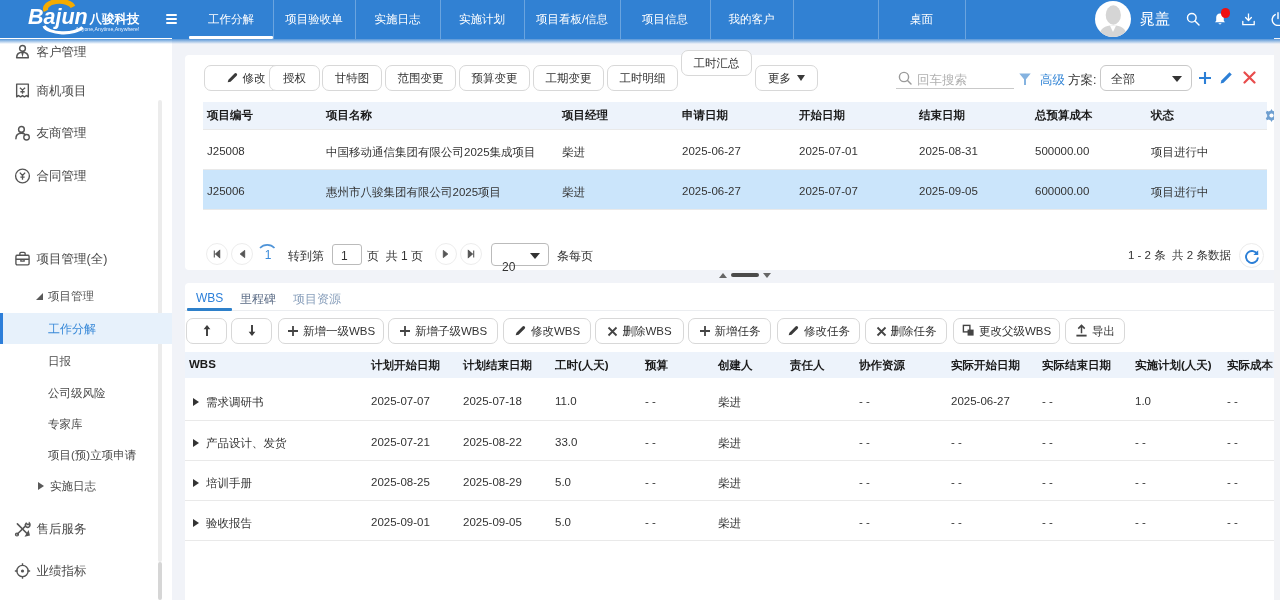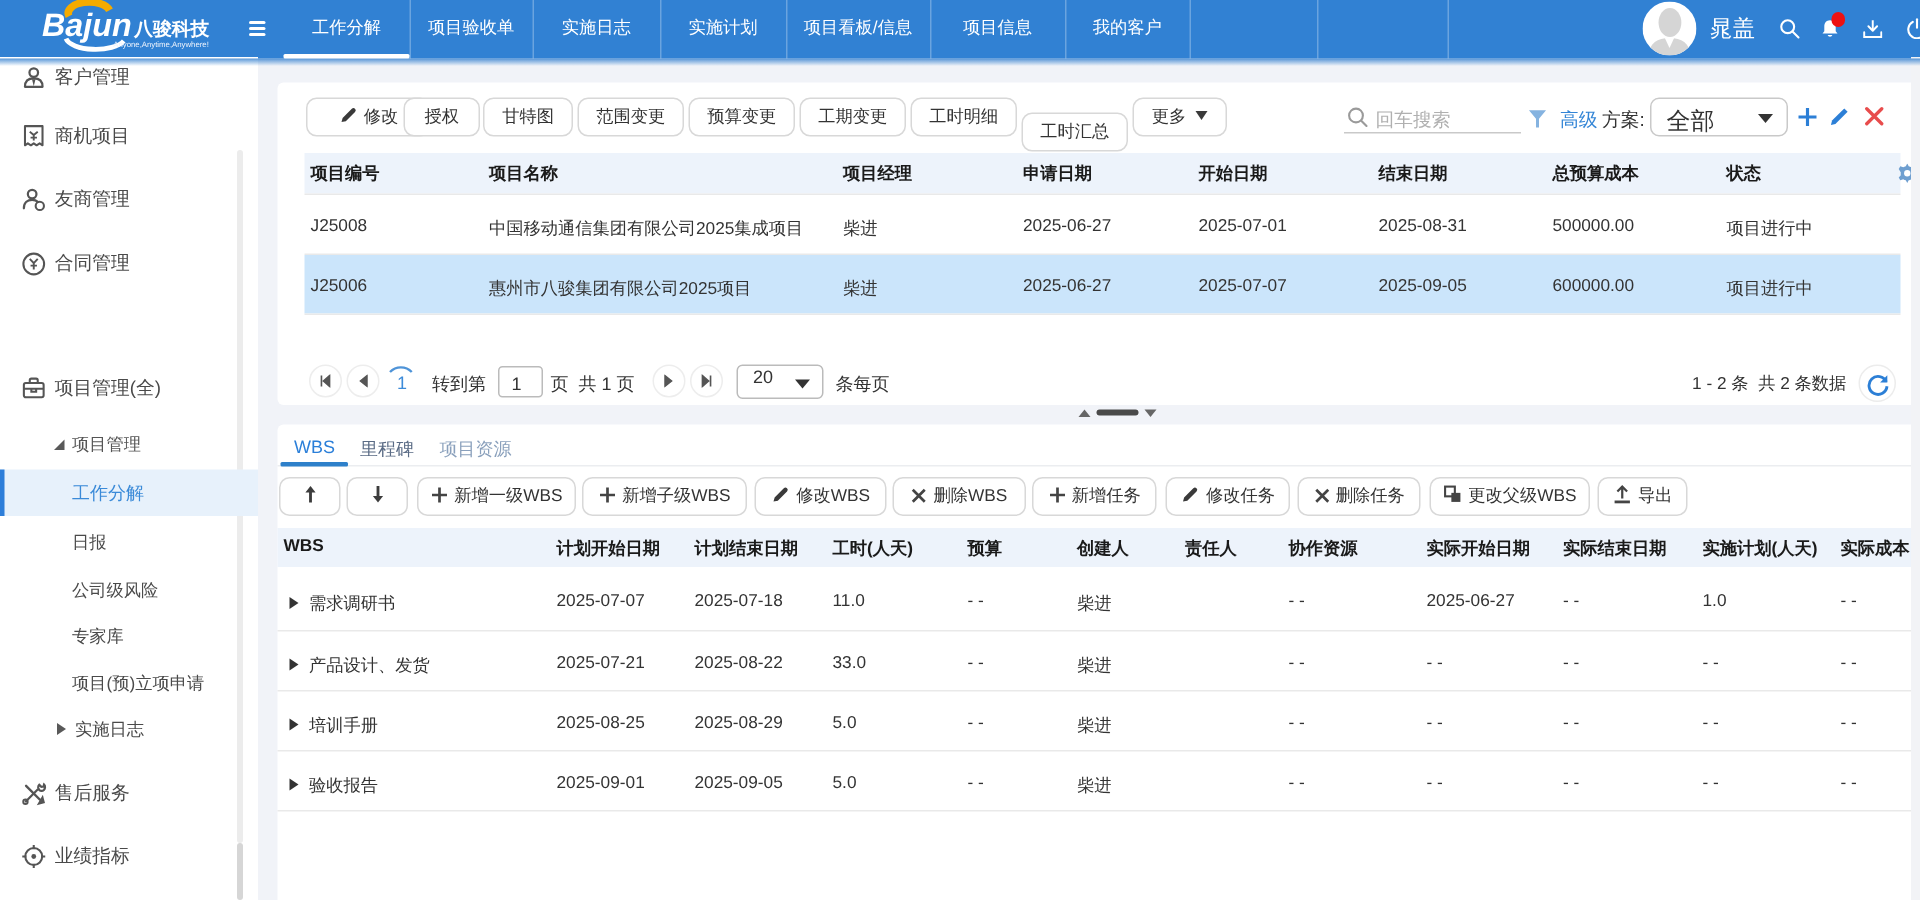--- a/index.html
+++ b/index.html
@@ -84,20 +84,21 @@
       <div></div>
       <div></div>
     </div>
   <div class="navitem" style="left:189px;width:84px;">工作分解</div>
   <div class="navitem" style="left:273px;width:82px;">项目验收单</div>
   <div class="navitem" style="left:355px;width:85px;">实施日志</div>
   <div class="navitem" style="left:440px;width:84px;">实施计划</div>
   <div class="navitem" style="left:524px;width:96px;">项目看板/信息</div>
   <div class="navitem" style="left:620px;width:90px;">项目信息</div>
   <div class="navitem" style="left:710px;width:83px;">我的客户</div>
+  <div class="navitem" style="left:878px;width:87px;">桌面</div>
   <div class="navsep" style="left:273px"></div>
   <div class="navsep" style="left:355px"></div>
   <div class="navsep" style="left:440px"></div>
   <div class="navsep" style="left:524px"></div>
   <div class="navsep" style="left:620px"></div>
   <div class="navsep" style="left:710px"></div>
   <div class="navsep" style="left:793px"></div>
   <div class="navsep" style="left:878px"></div>
   <div class="navsep" style="left:965px"></div>
   <div id="nav-underline"></div>
@@ -215,37 +216,37 @@
   <div class="btn" style="left:204px;top:65px;width:83px;">
     <svg width="13" height="13" viewBox="0 0 14 14">
         <path d="M1.8 12.2 L2.6 9.3 L9.2 2.7 A1.6 1.6 0 0 1 11.5 5 L4.9 11.6 Z" fill="#3a3a3a"></path>
       </svg>修改</div>
   <div class="btn" style="left:269px;top:65px;width:51px;">授权</div>
   <div class="btn" style="left:322px;top:65px;width:60px;">甘特图</div>
   <div class="btn" style="left:385px;top:65px;width:71px;">范围变更</div>
   <div class="btn" style="left:459px;top:65px;width:71px;">预算变更</div>
   <div class="btn" style="left:533px;top:65px;width:71px;">工期变更</div>
   <div class="btn" style="left:607px;top:65px;width:71px;">工时明细</div>
-  <div class="btn" style="left:681px;top:75px;width:71px;">工时汇总</div>
+  <div class="btn" style="left:681px;top:50px;width:71px;">工时汇总</div>
   <div class="btn" style="left:755px;top:65px;width:63px;">更多 <span style="display:inline-block;width:0;height:0;border-top:6px solid #3a3a3a;border-left:4px solid transparent;border-right:4px solid transparent;vertical-align:1px;margin-left:3px;"></span></div>
 
   <svg class="abs" style="left:897px;top:70px" width="16" height="16" viewBox="0 0 16 16">
     <circle cx="7" cy="7" r="4.6" fill="none" stroke="#9a9a9a" stroke-width="1.4"></circle>
     <line x1="10.5" y1="10.5" x2="14" y2="14" stroke="#9a9a9a" stroke-width="1.4" stroke-linecap="round"></line>
   </svg>
   <div class="abs" style="left:917px;top:72px;font-size:12.5px;color:#b0b0b0;">回车搜索</div>
   <div class="abs" style="left:896px;top:88px;width:118px;height:1px;background:#c9c9c9;"></div>
 
   <svg class="abs" style="left:1019px;top:73px" width="12" height="13" viewBox="0 0 12 13">
     <path d="M0.3 0.5 L11.7 0.5 L7 6.2 L7 12 L5 12 L5 6.2 Z" fill="#85b3e0"></path>
   </svg>
   <div class="abs" style="left:1040px;top:72px;font-size:12.5px;color:#3385d6;">高级</div>
   <div class="abs" style="left:1068px;top:72px;font-size:12.5px;color:#333;">方案:</div>
   <div class="abs" style="left:1100px;top:65px;width:92px;height:26px;border:1px solid #c9c9c9;border-radius:6px;background:#fff;">
-    <span style="position:absolute;left:10px;top:5px;font-size:16px;color:#333;">全部</span>
+    <span style="position:absolute;left:10px;top:5px;font-size:12px;color:#333;">全部</span>
     <span style="position:absolute;right:9px;top:10px;width:0;height:0;border-top:6px solid #333;border-left:5px solid transparent;border-right:5px solid transparent;"></span>
   </div>
   <svg class="abs" style="left:1198px;top:71px" width="14" height="14" viewBox="0 0 14 14">
     <path d="M7 1 L7 13 M1 7 L13 7" stroke="#2c7fd6" stroke-width="2.1"></path>
   </svg>
   <svg class="abs" style="left:1219px;top:70px" width="15" height="15" viewBox="0 0 14 14">
     <path d="M1.5 12.5 L2.2 9.7 L9.8 2.1 L11.9 4.2 L4.3 11.8 Z" fill="#2c7fd6"></path>
   </svg>
   <svg class="abs" style="left:1243px;top:71px" width="13" height="13" viewBox="0 0 13 13">
     <path d="M1.5 1.5 L11.5 11.5 M11.5 1.5 L1.5 11.5" stroke="#e84c4c" stroke-width="2.2" stroke-linecap="round"></path>
@@ -311,21 +312,21 @@
     <svg width="8" height="9" viewBox="0 0 8 10">
         <path d="M1 1 L6 5 L1 9 Z" fill="#555" stroke="#555" stroke-width="1"></path>
       </svg>
     </div>
   <div class="pgbtn" style="left:460px;top:243px;">
     <svg width="9" height="9" viewBox="0 0 10 10">
         <path d="M8 1 L8 9 M2 1 L6.5 5 L2 9 Z" fill="#555" stroke="#555" stroke-width="1.2"></path>
       </svg>
     </div>
   <div class="abs" style="left:491px;top:243px;width:58px;height:23px;border:1px solid #bbb;border-radius:4px;background:#fff;">
-    <span style="position:absolute;left:10px;top:0;font-size:12px;color:#333;">20</span>
+    <span style="position:absolute;left:10px;top:16px;font-size:12px;color:#333;">20</span>
     <span style="position:absolute;right:8px;top:9px;width:0;height:0;border-top:6px solid #333;border-left:5px solid transparent;border-right:5px solid transparent;"></span>
     </div>
   <div class="ptext" style="left:557px;top:248px;">条每页</div>
   <div class="ptext" style="left:1128px;top:248px;font-size:11.5px">1 - 2 条&nbsp;&nbsp;共 2 条数据</div>
   <div class="abs" style="left:1239px;top:243px;width:25px;height:25px;border:1px solid #ececec;border-radius:50%;background:#fff;"></div>
   <svg class="abs" style="left:1244px;top:248px" width="16" height="16" viewBox="0 0 16 16">
     <path d="M 13.5 6.5 A 6 6 0 1 0 14 9.5" fill="none" stroke="#2c7fd6" stroke-width="1.9"></path>
     <path d="M 14.2 2.2 L 14.2 7 L 9.4 7 Z" fill="#2c7fd6"></path>
   </svg>
 </div>

